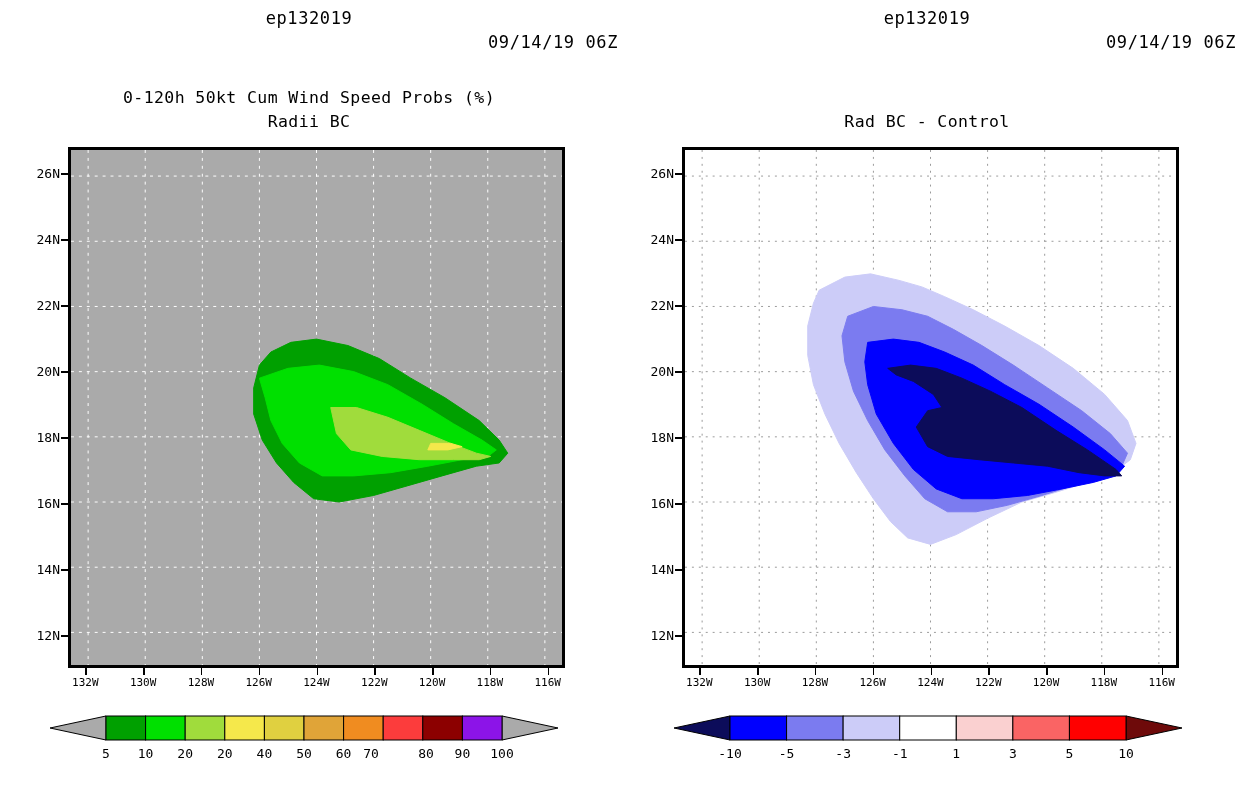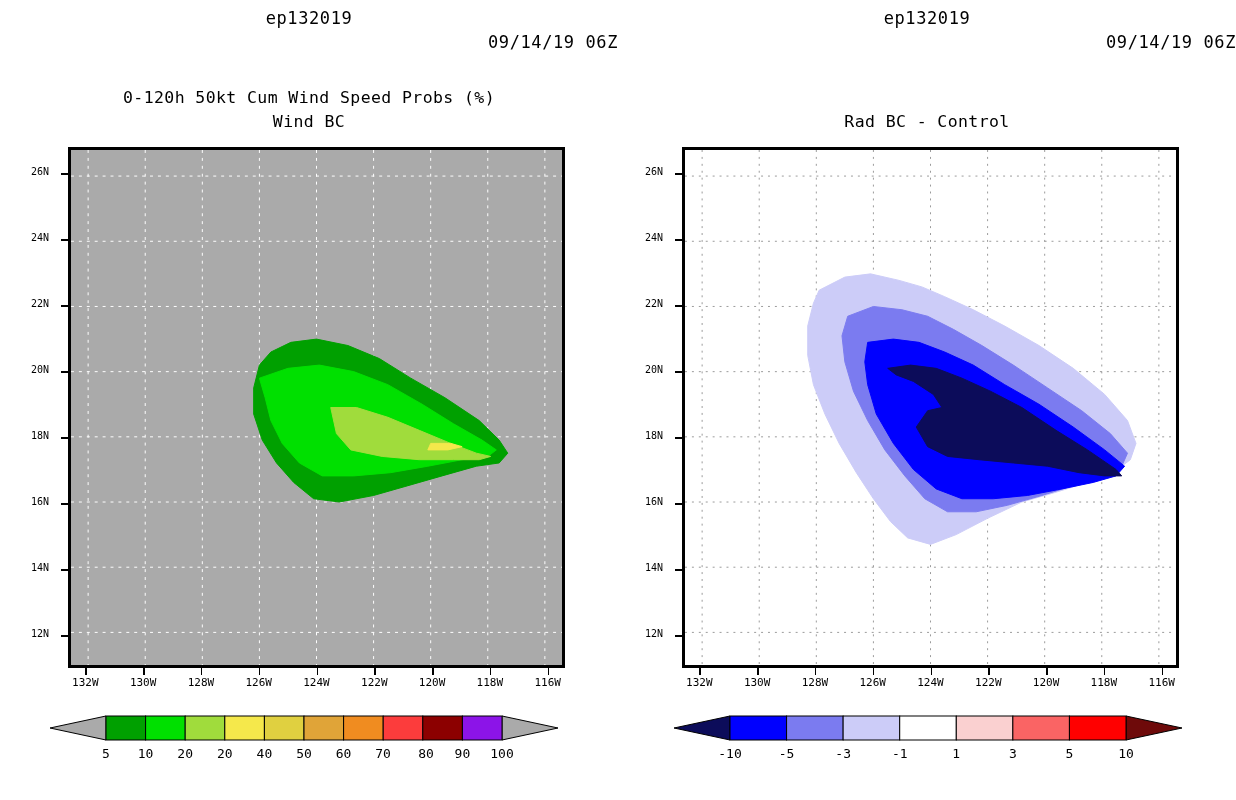--- a/index.html
+++ b/index.html
@@ -55,22 +55,22 @@
   .plot-svg {
     position: absolute;
     left: 0; top: 0;
     width: 100%;
     height: 100%;
     display: block;
   }
 
   .ytick-label {
     position: absolute;
-    text-align: center;
-    font-size: 10px;
+    text-align: right;
+    font-size: 13px;
     color: #000000;
     width: 40px;
   }
   .ytick-mark {
     position: absolute;
     width: 7px;
     height: 1.5px;
     background: #000000;
   }
   .xtick-label {
@@ -103,21 +103,21 @@
     width: 44px;
   }
 </style>
 </head>
 <body>
 
 <div class="panel" id="panel-left">
   <div class="title-block title-storm">ep132019</div>
   <div class="title-block title-date">09/14/19 06Z</div>
   <div class="title-block title-main">0-120h 50kt Cum Wind Speed Probs (%)</div>
-  <div class="title-block title-sub">Wind BC</div>
+  <div class="title-block title-sub">Radii BC</div>
 
   <div class="plot-wrap" id="plot-wrap-left">
     <div class="plot-frame" id="plot-frame-left">
       <svg class="plot-svg" id="svg-left" viewBox="0 0 497 521" preserveAspectRatio="none">
           <line x1="17.33720930232543" y1="0" x2="17.33720930232543" y2="521" stroke="#ffffff" stroke-width="1" stroke-dasharray="3,5"></line>
           <line x1="75.12790697674407" y1="0" x2="75.12790697674407" y2="521" stroke="#ffffff" stroke-width="1" stroke-dasharray="3,5"></line>
           <line x1="132.91860465116272" y1="0" x2="132.91860465116272" y2="521" stroke="#ffffff" stroke-width="1" stroke-dasharray="3,5"></line>
           <line x1="190.70930232558135" y1="0" x2="190.70930232558135" y2="521" stroke="#ffffff" stroke-width="1" stroke-dasharray="3,5"></line>
           <line x1="248.5" y1="0" x2="248.5" y2="521" stroke="#ffffff" stroke-width="1" stroke-dasharray="3,5"></line>
           <line x1="306.29069767441865" y1="0" x2="306.29069767441865" y2="521" stroke="#ffffff" stroke-width="1" stroke-dasharray="3,5"></line>
@@ -192,21 +192,21 @@
         <rect x="374.8" y="6" width="39.6" height="24" fill="#8c0000" stroke="#000" stroke-width="1"></rect>
         <rect x="414.40000000000003" y="6" width="39.6" height="24" fill="#8c14e8" stroke="#000" stroke-width="1"></rect>
       </svg>
   <div class="cbar-tick-label" style="left: 36px;">5</div>
       <div class="cbar-tick-label" style="left: 75.6px;">10</div>
       <div class="cbar-tick-label" style="left: 115.2px;">20</div>
       <div class="cbar-tick-label" style="left: 154.8px;">20</div>
       <div class="cbar-tick-label" style="left: 194.4px;">40</div>
       <div class="cbar-tick-label" style="left: 234px;">50</div>
       <div class="cbar-tick-label" style="left: 273.6px;">60</div>
-      <div class="cbar-tick-label" style="left: 313px;">70</div>
+      <div class="cbar-tick-label" style="left: 301px;">70</div>
       <div class="cbar-tick-label" style="left: 356px;">80</div>
       <div class="cbar-tick-label" style="left: 392.4px;">90</div>
       <div class="cbar-tick-label" style="left: 432px;">100</div>
     </div>
 </div>
 
 <div class="panel" id="panel-right">
   <div class="title-block title-storm">ep132019</div>
   <div class="title-block title-date">09/14/19 06Z</div>
   <div class="title-block title-sub">Rad BC - Control</div>

